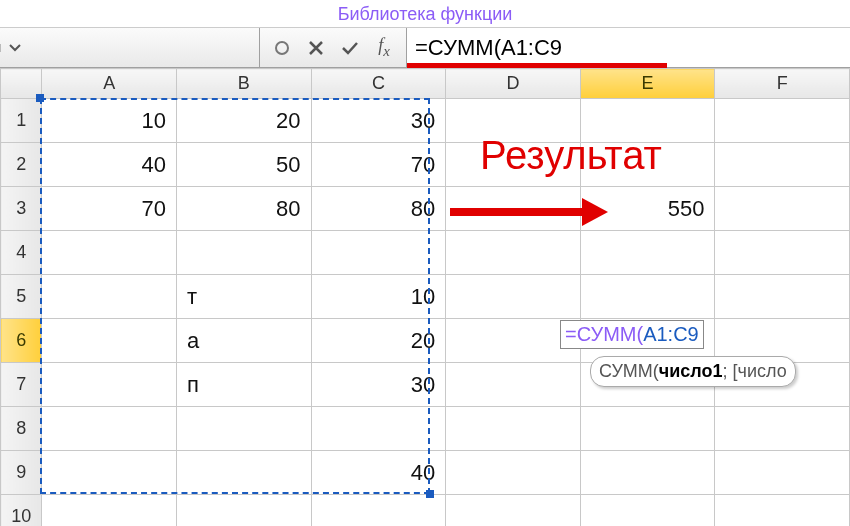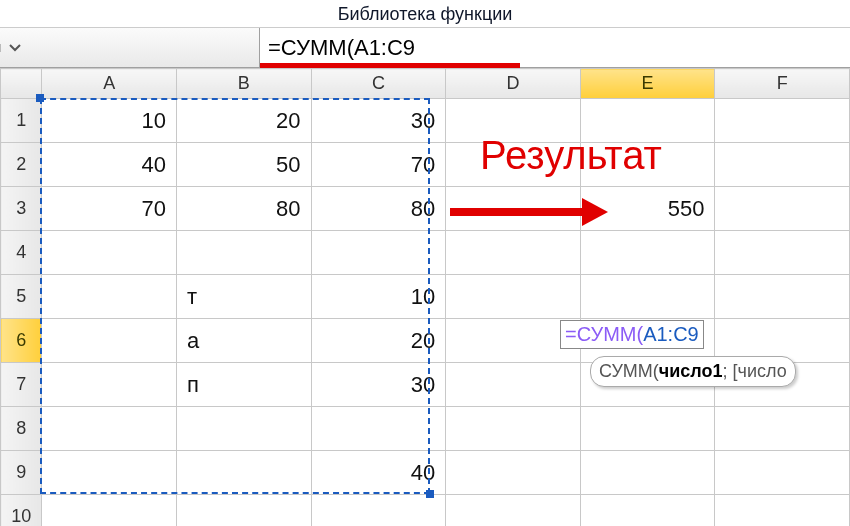--- a/index.html
+++ b/index.html
@@ -7,21 +7,21 @@
     font-family: Arial, sans-serif;
     font-size: 20px;
     background: #fff;
     width: 850px;
     height: 526px;
     overflow: hidden;
     position: relative;
   }
   .ribbon-title {
     text-align: center;
-    color: #0f172a;
+    color: #8b5cf6;
     font-size: 18px;
     padding: 4px 0 2px 0;
     border-bottom: 1px solid #ccc;
   }
   .formula-bar {
     display: flex;
     align-items: stretch;
     height: 40px;
     border-bottom: 1px solid #a0a0a0;
     background: linear-gradient(#fbfbfb,#e9e9e9);
@@ -189,20 +189,40 @@
 
 <div class="ribbon-title">Библиотека функции</div>
 
 <div class="formula-bar">
   <div class="name-box">
     <div class="name-dd">
       <svg width="12" height="8">
           <path d="M1 1 L6 6 L11 1" stroke="#555" stroke-width="2" fill="none"></path>
         </svg>
     </div>
+  </div>
+  <div class="fb-btns">
+    <div class="fb-btn">
+        <svg width="16" height="16">
+          <circle cx="8" cy="8" r="6" fill="none" stroke="#777" stroke-width="2"></circle>
+        </svg>
+      </div>
+    <div class="fb-btn">
+        <svg width="16" height="16">
+          <path d="M2 2 L14 14 M14 2 L2 14" stroke="#555" stroke-width="2.5"></path>
+        </svg>
+      </div>
+    <div class="fb-btn">
+        <svg width="18" height="16">
+          <path d="M2 8 L7 13 L16 3" stroke="#555" stroke-width="2.5" fill="none"></path>
+        </svg>
+      </div>
+    <div class="fb-btn">
+        <span style="font-style:italic;font-family:serif;color:#555;font-size:18px">f<sub>x</sub></span>
+      </div>
   </div>
   <div class="fb-input-wrap">
     <input class="fb-input" value="=СУММ(A1:C9" style="">
     <div class="fb-underline"></div>
   </div>
 </div>
 
 <div class="sheet">
   <table>
     <tbody>

